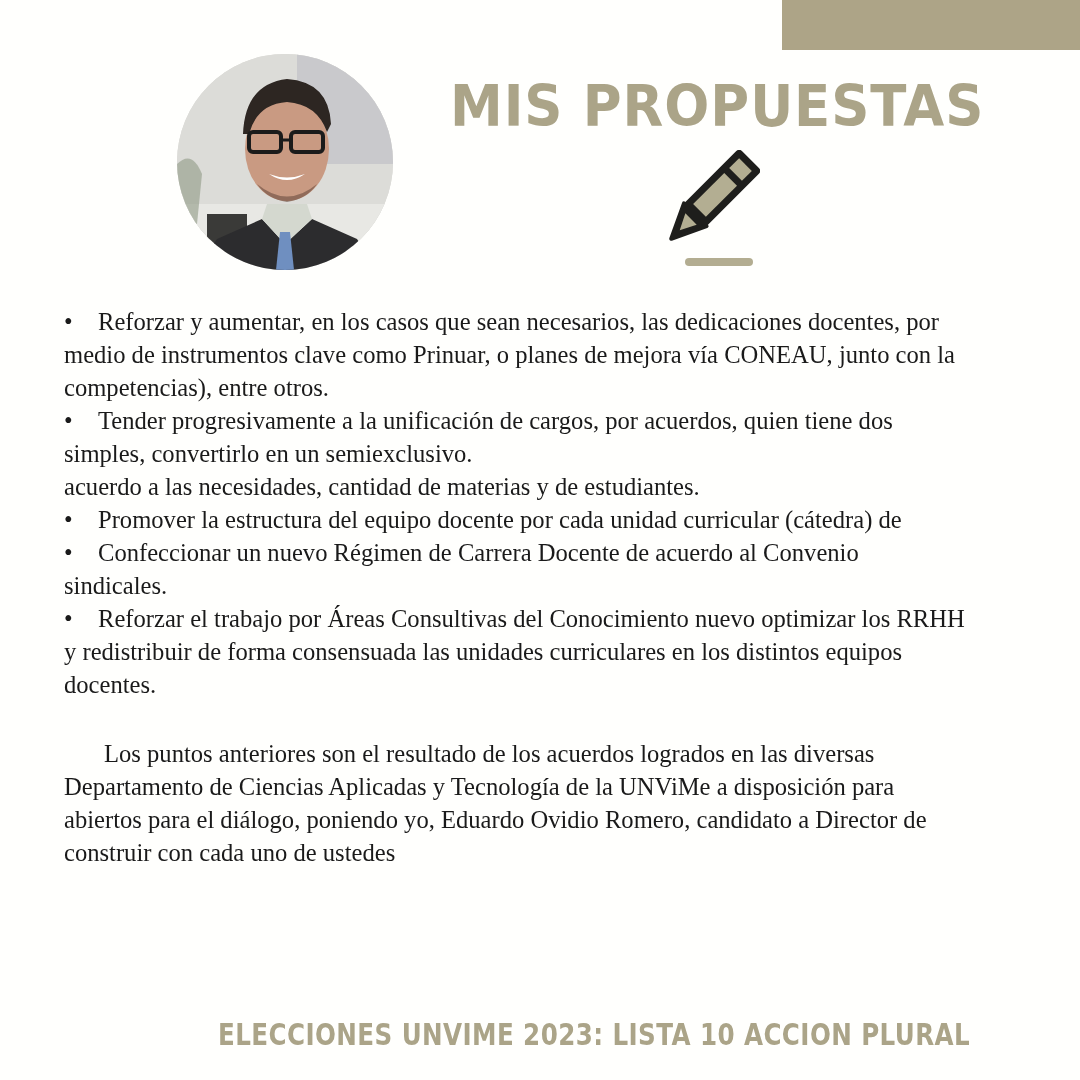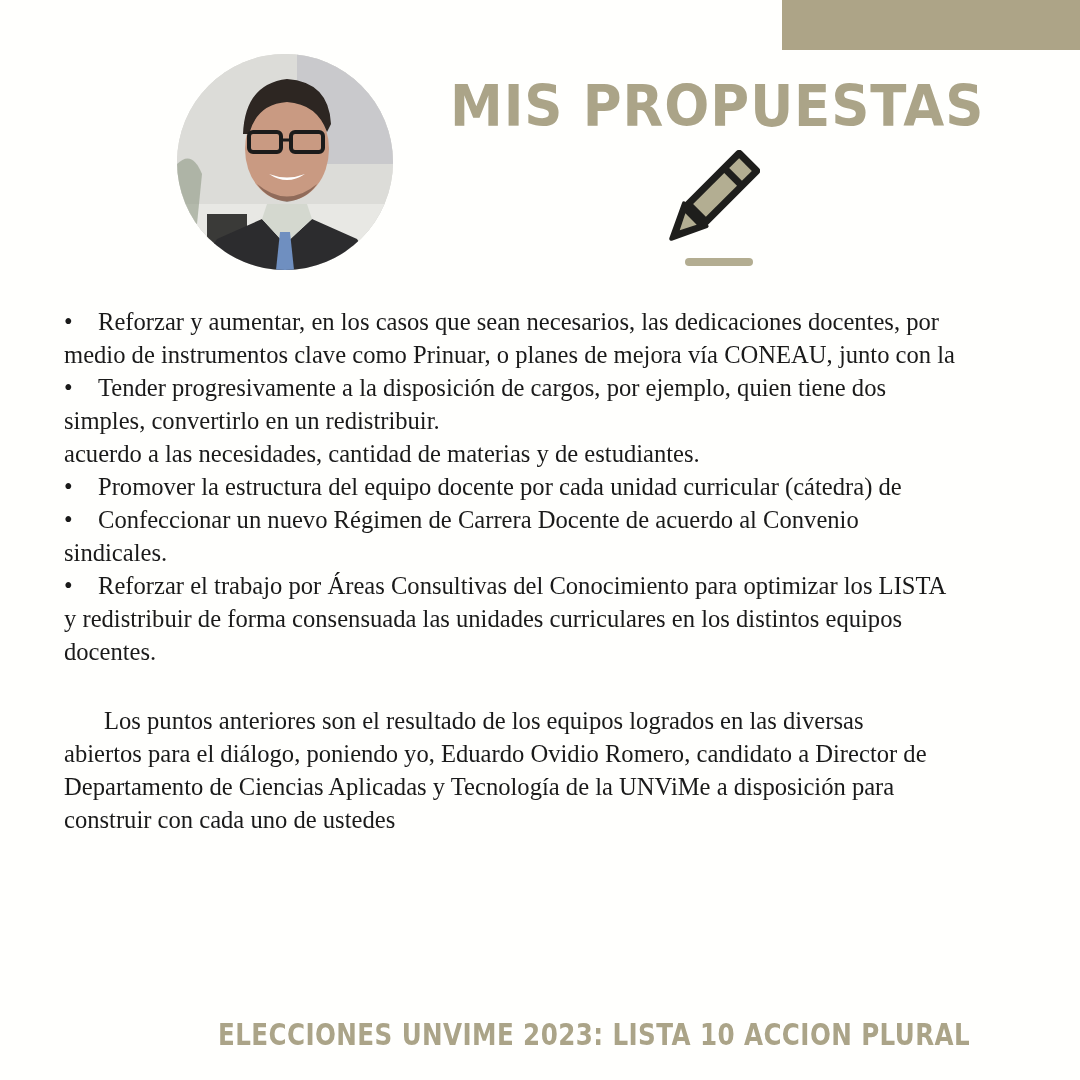--- a/index.html
+++ b/index.html
@@ -54,42 +54,43 @@
       <polygon points="44,76 60,76 52,92" fill="#b3ae92"></polygon>
     </g>
   </svg>
 </div>
 <div class="pencil-line"></div>
 
 <div class="body-text">
   <div>
     <div class="line"><span class="bullet">•</span><span>Reforzar y aumentar, en los casos que sean necesarios, las dedicaciones docentes, por</span></div>
     <div class="line">medio de instrumentos clave como Prinuar, o planes de mejora vía CONEAU, junto con la</div>
+    <div class="line">competencias), entre otros.</div>
   </div>
   <div>
-    <div class="line"><span class="bullet">•</span><span>Tender progresivamente a la disposición de cargos, por ejemplo, quien tiene dos</span></div>
-    <div class="line">simples, convertirlo en un redistribuir.</div>
+    <div class="line"><span class="bullet">•</span><span>Tender progresivamente a la unificación de cargos, por acuerdos, quien tiene dos</span></div>
+    <div class="line">simples, convertirlo en un semiexclusivo.</div>
   </div>
   <div>
     <div class="line">acuerdo a las necesidades, cantidad de materias y de estudiantes.</div>
     <div class="line"><span class="bullet">•</span><span>Promover la estructura del equipo docente por cada unidad curricular (cátedra) de</span></div>
   </div>
   <div>
     <div class="line"><span class="bullet">•</span><span>Confeccionar un nuevo Régimen de Carrera Docente de acuerdo al Convenio</span></div>
     <div class="line">sindicales.</div>
   </div>
   <div>
-    <div class="line"><span class="bullet">•</span><span>Reforzar el trabajo por Áreas Consultivas del Conocimiento para optimizar los LISTA</span></div>
+    <div class="line"><span class="bullet">•</span><span>Reforzar el trabajo por Áreas Consultivas del Conocimiento nuevo optimizar los RRHH</span></div>
     <div class="line">y redistribuir de forma consensuada las unidades curriculares en los distintos equipos</div>
     <div class="line">docentes.</div>
   </div>
 
   <div class="spacer"></div>
 
   <div>
-    <div class="line"><span class="indent"></span><span>Los puntos anteriores son el resultado de los equipos logrados en las diversas</span></div>
+    <div class="line"><span class="indent"></span><span>Los puntos anteriores son el resultado de los acuerdos logrados en las diversas</span></div>
+    <div class="line">Departamento de Ciencias Aplicadas y Tecnología de la UNViMe a disposición para</div>
     <div class="line">abiertos para el diálogo, poniendo yo, Eduardo Ovidio Romero, candidato a Director de</div>
-    <div class="line">Departamento de Ciencias Aplicadas y Tecnología de la UNViMe a disposición para</div>
     <div class="line">construir con cada uno de ustedes</div>
   </div>
 </div>
 
 <div class="footer">ELECCIONES UNVIME 2023: LISTA 10 ACCION PLURAL</div>
 
 </body></html>

